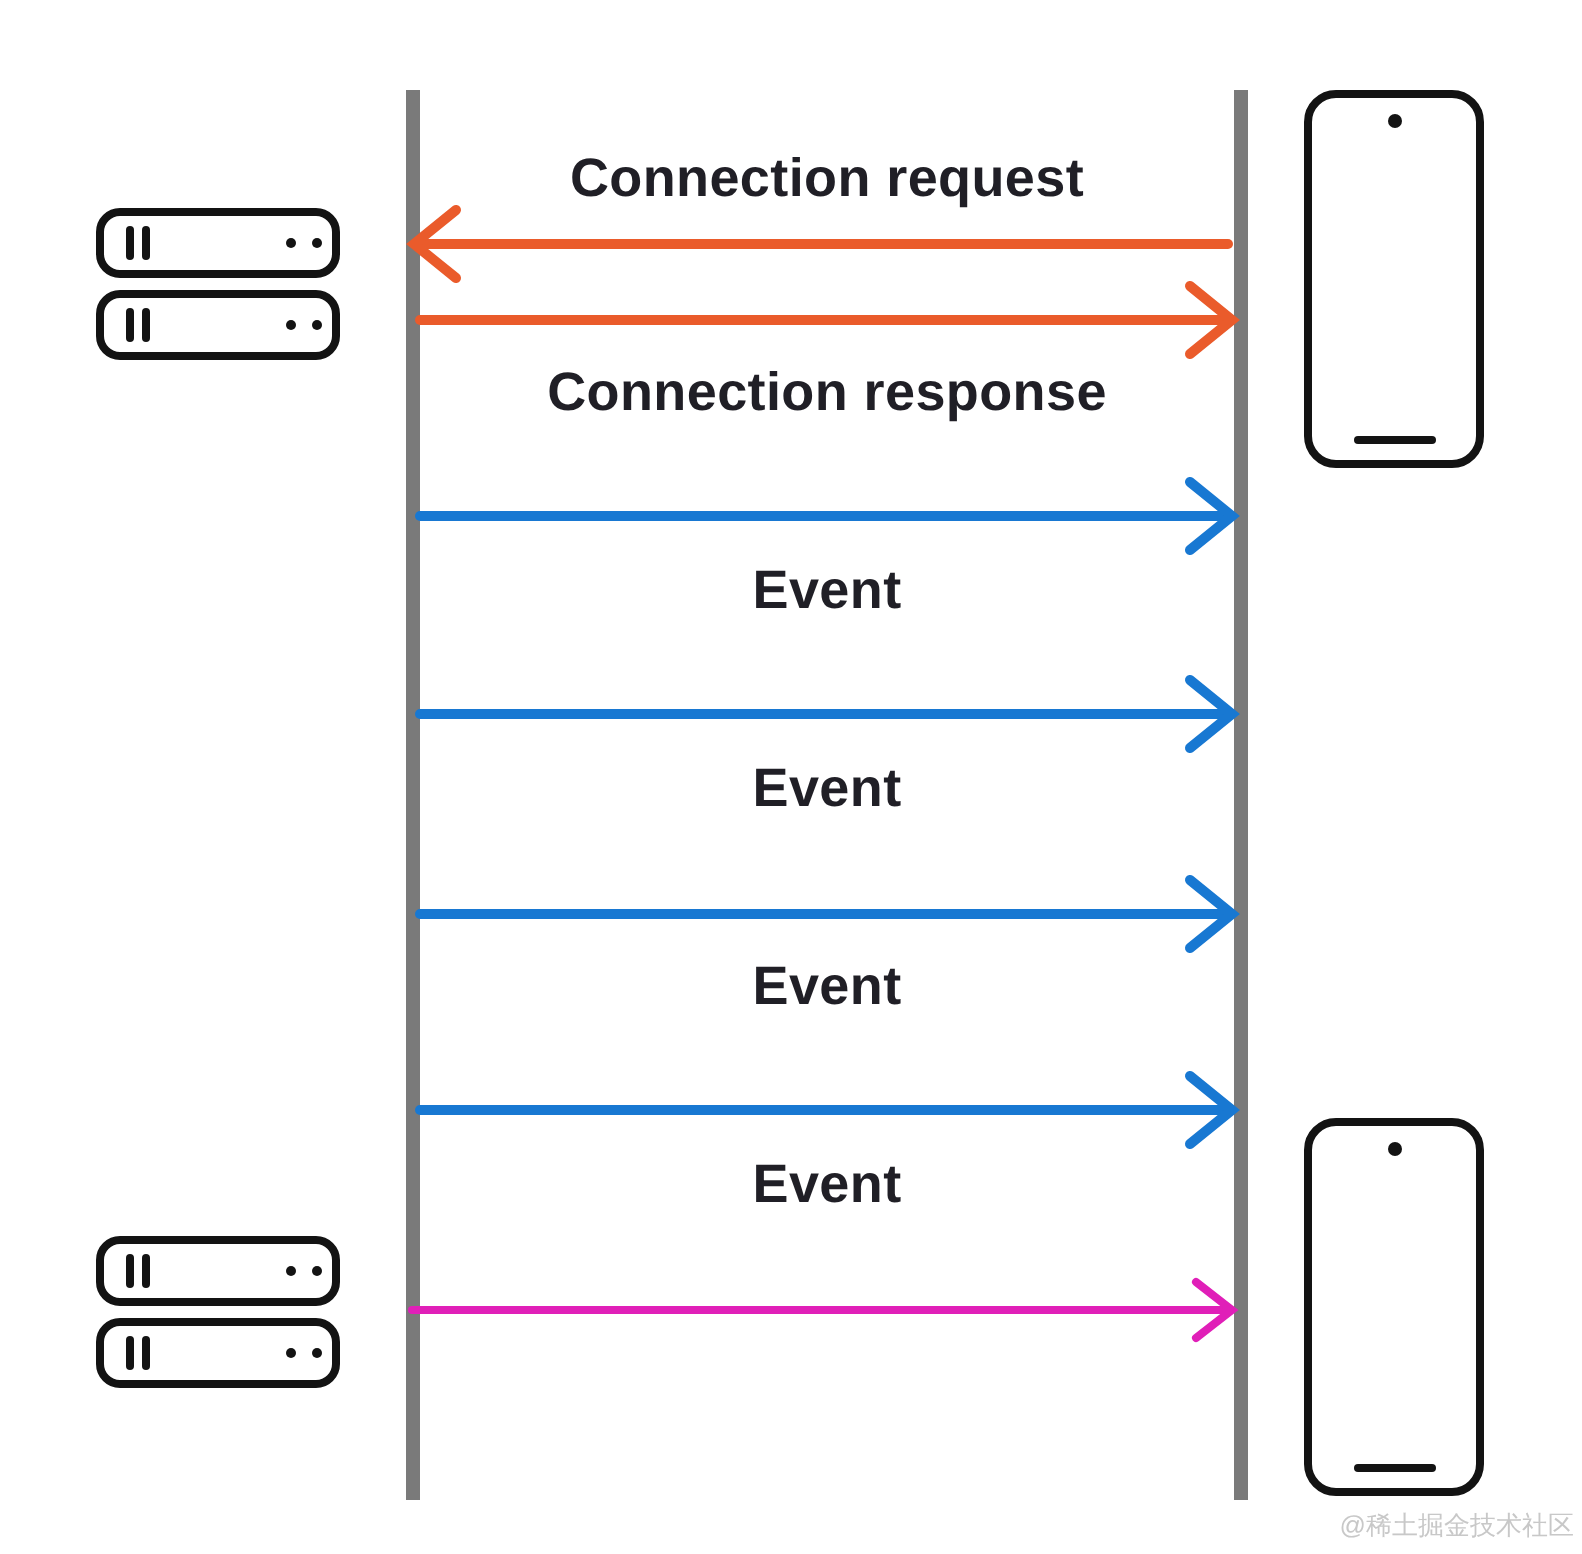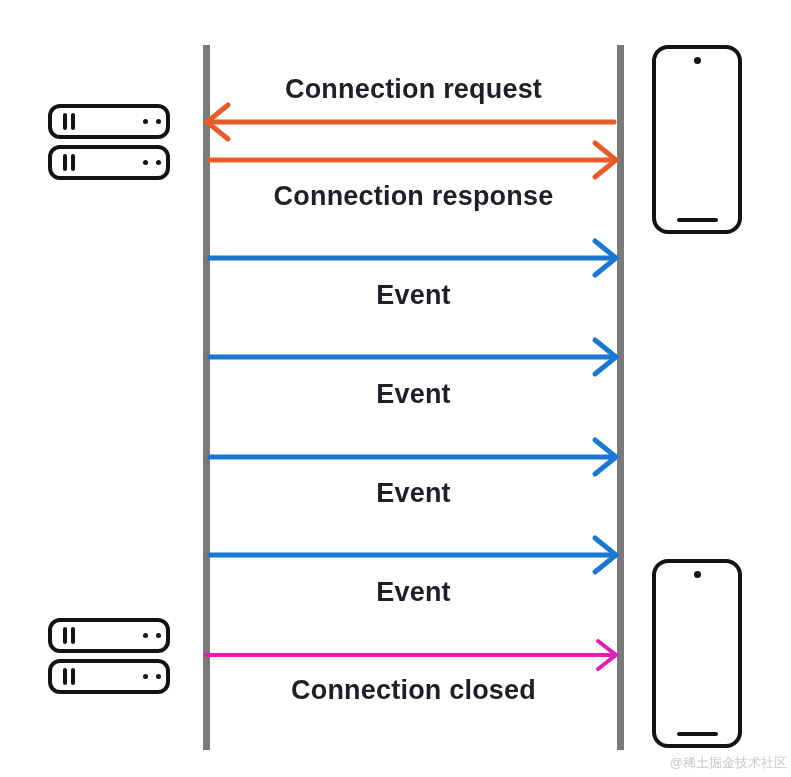--- a/index.html
+++ b/index.html
@@ -165,21 +165,20 @@
       <polyline class="arrow-head arrow-magenta" points="598,641 616,655 598,669"></polyline>
     </g>
   </svg>
 
   <div class="msg-label" style="top:181px">Connection response</div>
   <div class="msg-label" style="top:74px">Connection request</div>
   <div class="msg-label" style="top:280px">Event</div>
   <div class="msg-label" style="top:379px">Event</div>
   <div class="msg-label" style="top:478px">Event</div>
   <div class="msg-label" style="top:577px">Event</div>
-  <div class="msg-label" style="top:675px">Connection closed</div>
 
   <div class="server-row" style="left:48px; top:104px">
     <span class="bar b1"></span>
     <span class="bar b2"></span>
     <span class="dot d1"></span>
     <span class="dot d2"></span>
   </div>
   <div class="server-row" style="left:48px; top:145px">
     <span class="bar b1"></span>
     <span class="bar b2"></span>

